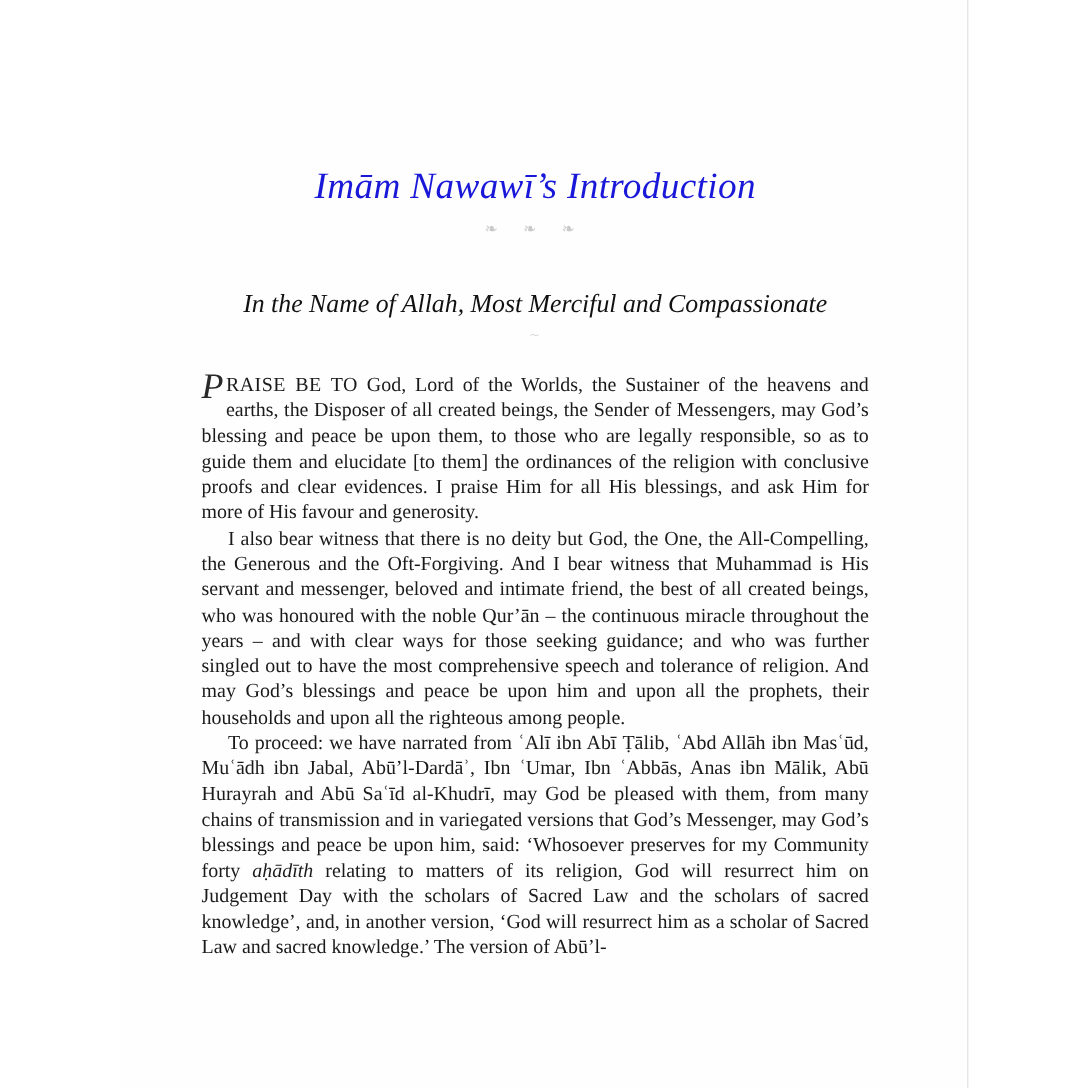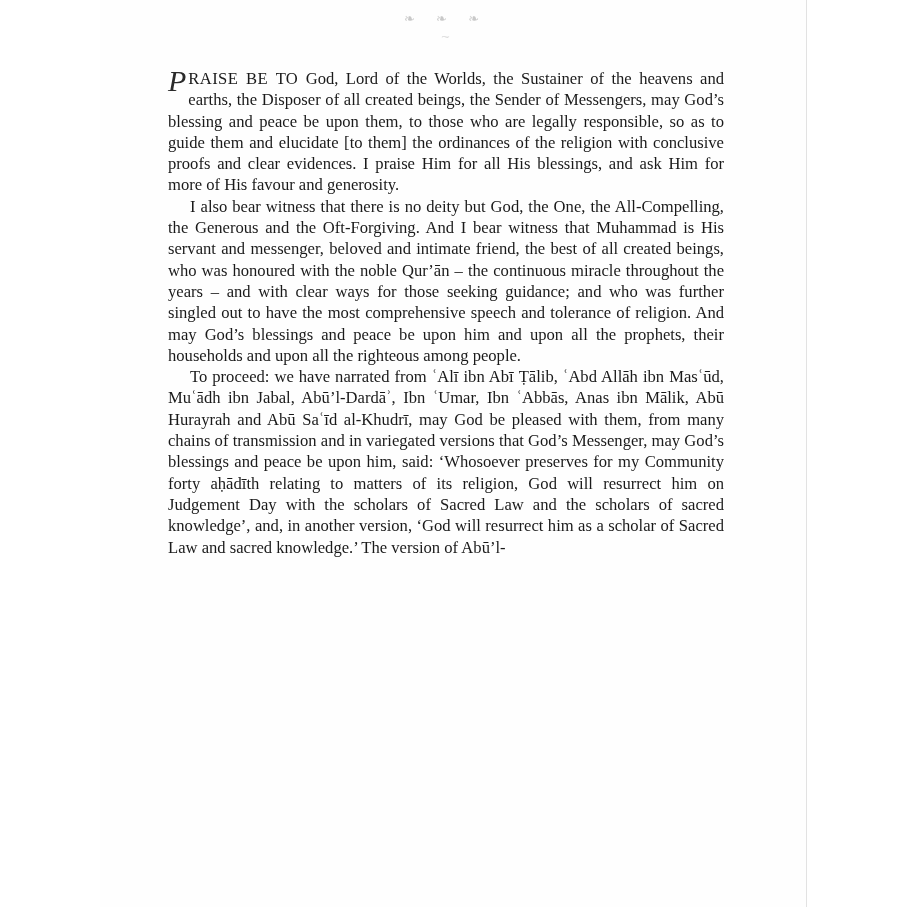--- a/index.html
+++ b/index.html
@@ -107,31 +107,34 @@
     color: #2a2a2a;
   }
 
   .smallcaps {
     font-variant: small-caps;
     letter-spacing: 0.4px;
     margin-top: 27px;
   }
 
   .ital {
+    font-style: italic;
   }
 </style>
 </head>
 <body>
 
 <div id="page-sheet">
   <div id="page-body">
 
+    <h1 class="chapter-title">Imām Nawawī’s Introduction</h1>
 
     <div class="ornament-row">❧ ❧ ❧</div>
 
+    <h2 class="basmala">In the Name of Allah, Most Merciful and Compassionate</h2>
 
     <div class="ornament-small">⁓</div>
 
     <div class="body-text">
 
       <p class="para"><span class="dropcap">P</span><span class="smallcaps">RAISE BE TO</span><span> God, Lord of the Worlds, the Sustainer of the heavens and earths, the Disposer of all created beings, the Sender of Messengers, may God’s blessing and peace be upon them, to those who are legally responsible, so as to guide them and elucidate [to them] the ordinances of the religion with conclusive proofs and clear evidences. I praise Him for all His blessings, and ask Him for more of His favour and generosity.</span></p>
 
       <p class="para"><span>I also bear witness that there is no deity but God, the One, the All-Compelling, the Generous and the Oft-Forgiving. And I bear witness that Muhammad is His servant and messenger, beloved and intimate friend, the best of all created beings, who was honoured with the noble Qur’ān – the continuous miracle throughout the years – and with clear ways for those seeking guidance; and who was further singled out to have the most comprehensive speech and tolerance of religion. And may God’s blessings and peace be upon him and upon all the prophets, their households and upon all the righteous among people.</span></p>
 
       <p class="para"><span>To proceed: we have narrated from ʿAlī ibn Abī Ṭālib, ʿAbd Allāh ibn Masʿūd, Muʿādh ibn Jabal, Abū’l-Dardāʾ, Ibn ʿUmar, Ibn ʿAbbās, Anas ibn Mālik, Abū Hurayrah and Abū Saʿīd al-Khudrī, may God be pleased with them, from many chains of transmission and in variegated versions that God’s Messenger, may God’s blessings and peace be upon him, said: ‘Whosoever preserves for my Community forty </span><span class="ital">aḥādīth</span><span> relating to matters of its religion, God will resurrect him on Judgement Day with the scholars of Sacred Law and the scholars of sacred knowledge’, and, in another version, ‘God will resurrect him as a scholar of Sacred Law and sacred knowledge.’ The version of Abū’l-</span></p>

